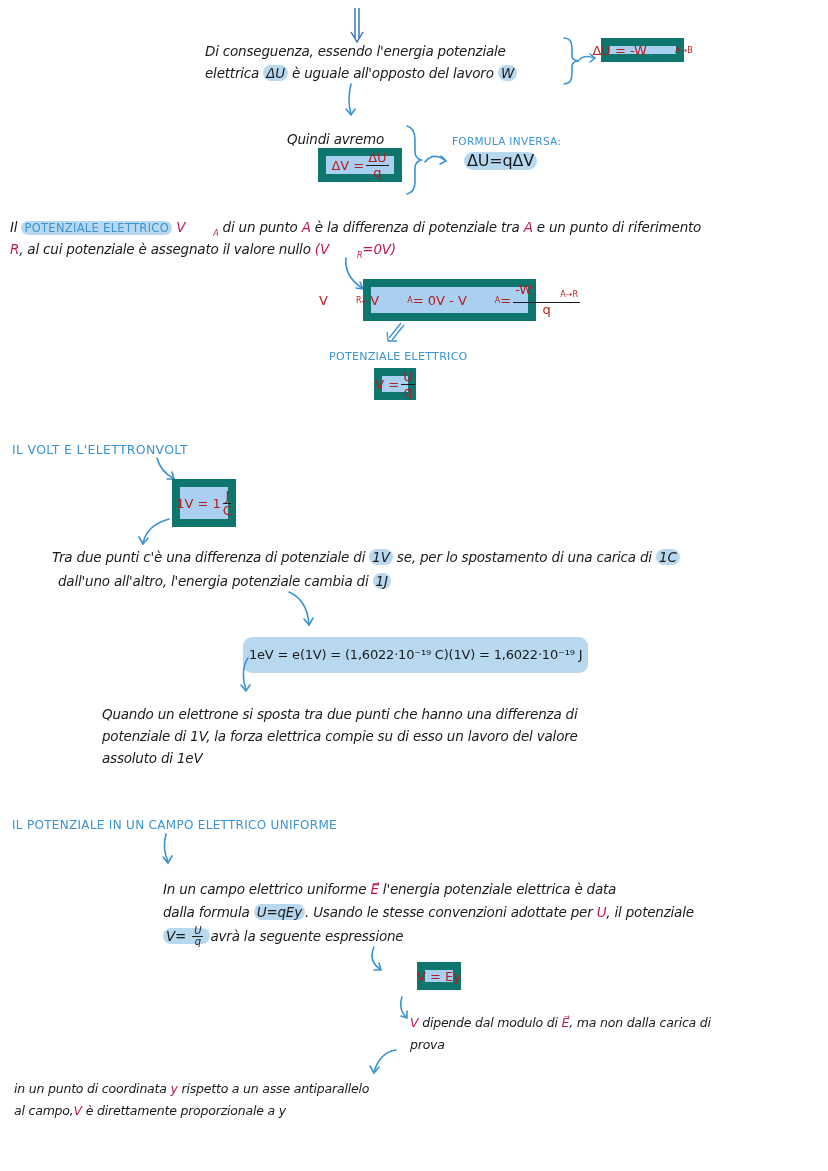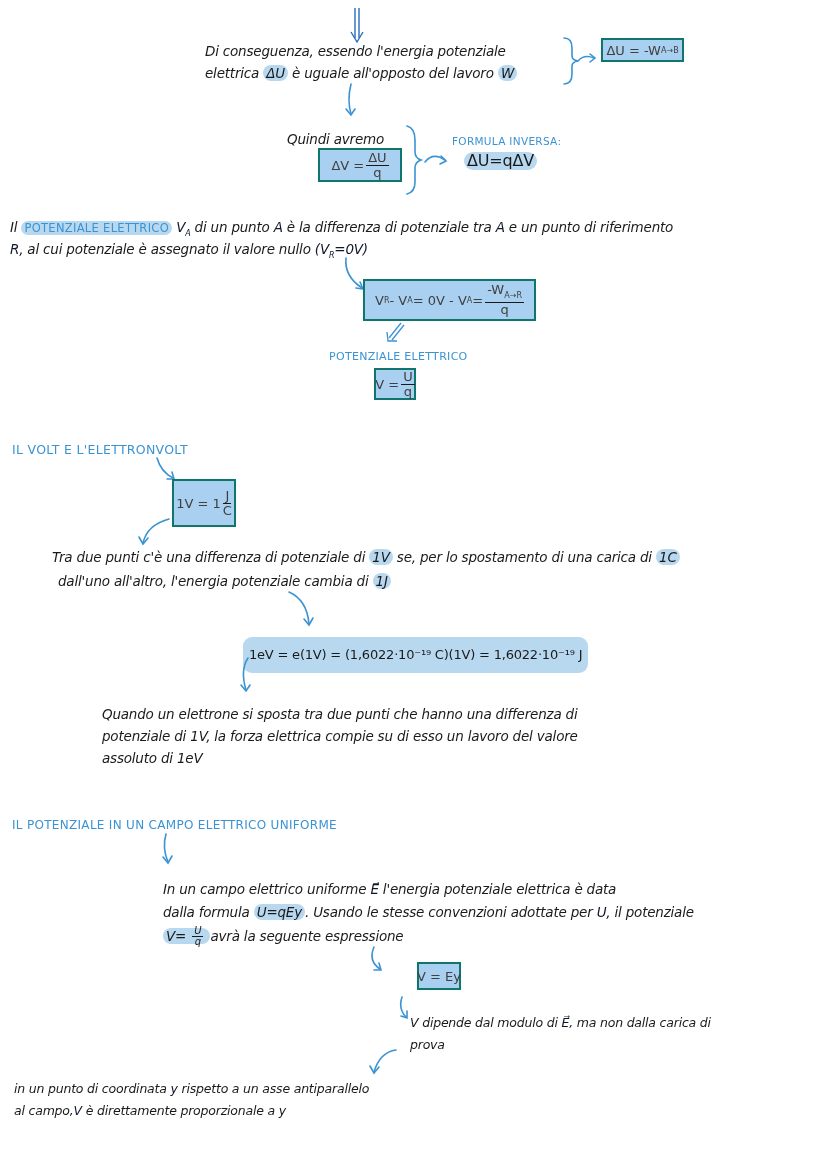--- a/index.html
+++ b/index.html
@@ -3,31 +3,31 @@
   <meta charset="utf-8">
   <style>
     html, body { margin: 0; padding: 0; background: #ffffff; }
     body {
       width: 828px; height: 1171px; position: relative; overflow: hidden;
       font-family: "DejaVu Sans", sans-serif;
       color: #1a1a1a;
     }
     .abs { position: absolute; }
     .txt { font-size: 13.5px; line-height: 18px; font-style: italic; letter-spacing: -0.2px; white-space: nowrap; }
-    .blue { color: #0f172a; font-style: italic; }
+    .blue { color: #be185d; font-style: italic; }
     .heading { font-size: 12px; color: #3a93d2; letter-spacing: 0.3px; text-transform: uppercase; white-space: nowrap; }
     .hl { background: #b8d8f0; border-radius: 9px; padding: 0 3px; }
     .box {
-      background: #a9d0f0; border: 2px solid #0f766e; color: #404040;
+      background: #a9d0f0; border: 8px solid #0f766e; color: #b91c1c;
       font-size: 13px; display: flex; align-items: center; justify-content: center;
       padding: 2px 5px; box-sizing: border-box; white-space: nowrap;
     }
     .frac { display: inline-flex; flex-direction: column; align-items: center; vertical-align: middle; line-height: 14px; margin-left: 2px; }
     .frac .num { border-bottom: 1.5px solid #1a1a1a; padding: 0 2px; }
-    sub, sup { font-size: 8px; }
+    sub, sup { font-size: 8px; margin-left: 28px; }
     svg.arrow { position: absolute; overflow: visible; }
     .arr { stroke: #3a93d2; stroke-width: 1.6; fill: none; stroke-linecap: round; }
   </style>
 </head>
 <body>
 
 <svg class="arrow" style="left:350px;top:8px;" width="14" height="36">
   <line x1="5" y1="0" x2="5" y2="30" stroke="#2a6cb8" stroke-width="1.4"></line>
   <line x1="9" y1="0" x2="9" y2="30" stroke="#2a6cb8" stroke-width="1.4"></line>
   <polyline points="1,24 7,34 13,24" stroke="#2a6cb8" stroke-width="1.4" fill="none"></polyline>

